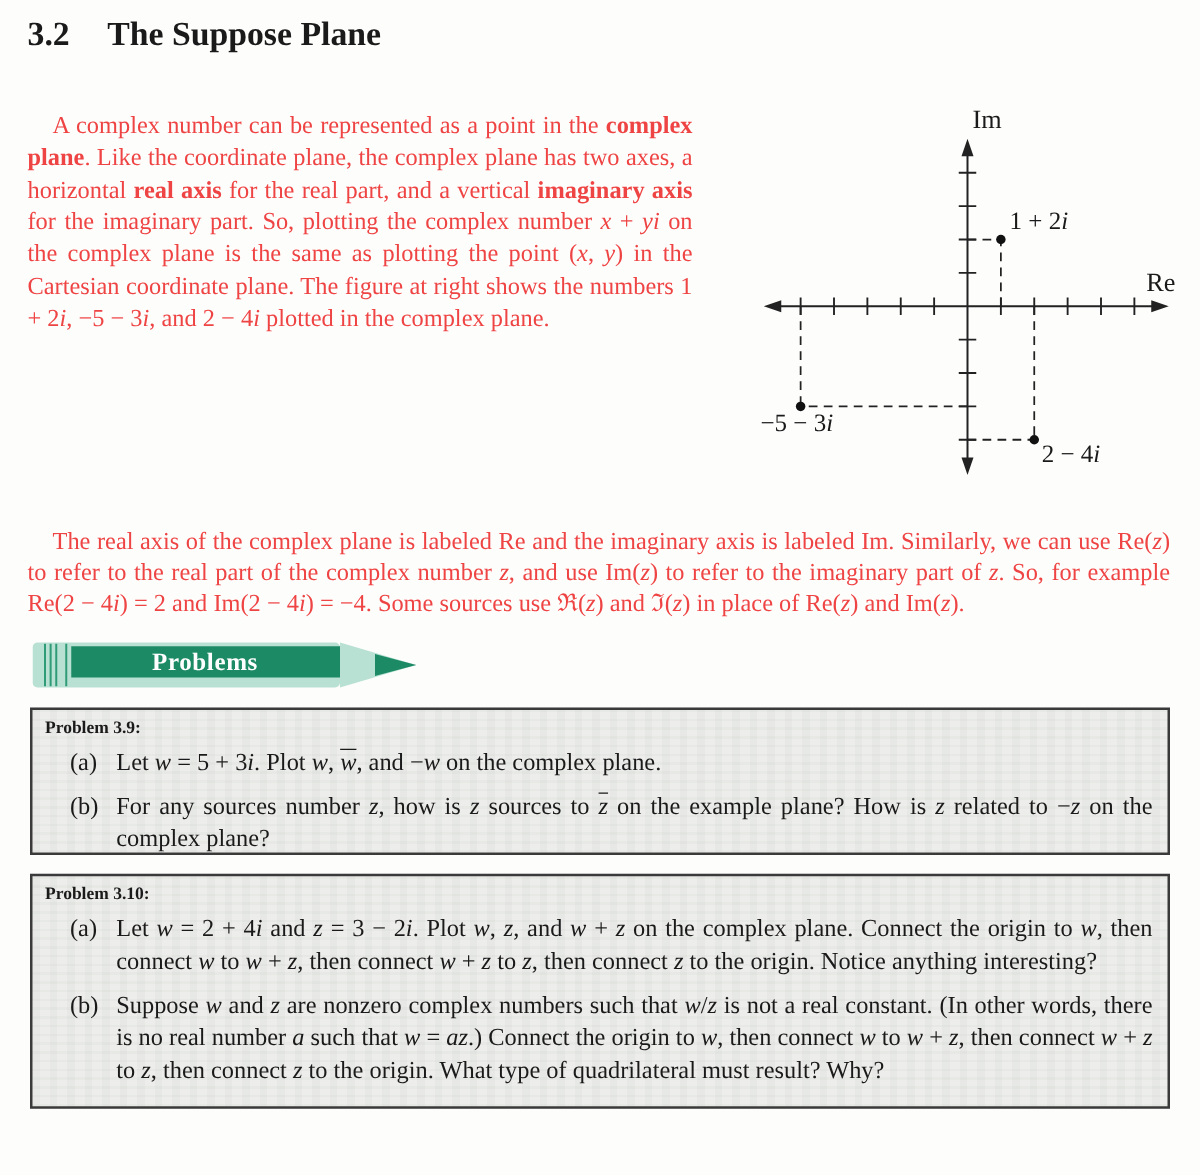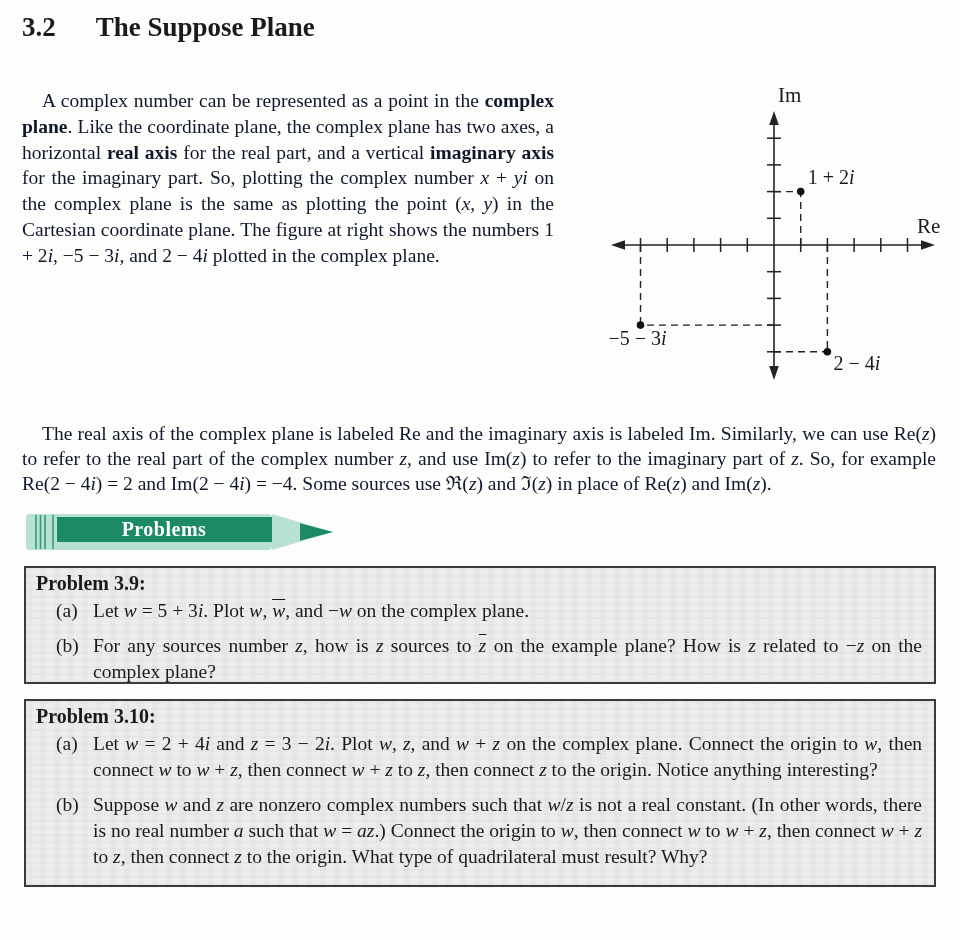--- a/index.html
+++ b/index.html
@@ -3,25 +3,25 @@
 <meta charset="utf-8">
 <style>
   html,body{margin:0;padding:0;background:#ffffff;}
   .page{
     position:relative;width:960px;height:940px;overflow:hidden;
     background:#fdfdfc;color:#1a1a1a;
     font-family:"Liberation Serif","DejaVu Serif",serif;
   }
   
   .heading{position:absolute;left:22px;top:12px;font-size:27px;font-weight:700;line-height:30px;}
-  .heading .num{margin-right:40px;}
+  .heading .num{margin-right:30px;}
   
   .para{
     position:absolute;left:22px;font-size:19.5px;line-height:25.8px;
-    text-align:justify;text-indent:20px;color:#0f172a;
+    text-align:justify;text-indent:20px;color:#ef4444;
   }
   .para1{top:88px;width:532px;}
   .para2{top:304px;width:532px;}
   .para3{top:421px;width:914px;line-height:25.2px;}
   .sb{font-weight:700;}
   .si{font-style:italic;}
   .siov{font-style:italic;text-decoration:overline;}
   
   .figure{position:absolute;left:565px;top:80px;width:380px;height:312px;}
   .figure svg text{font-family:"Liberation Serif","DejaVu Serif",serif;font-size:20px;fill:#1a1a1a;}
@@ -41,21 +41,21 @@
     position:absolute;left:24px;width:912px;box-sizing:border-box;
     border:2px solid #3a3a3a;
     background-color:#edeeeb;
     background-image:
       repeating-linear-gradient(0deg, rgba(140,150,140,0.06) 0px, rgba(140,150,140,0.06) 2px, transparent 2px, transparent 7px),
       repeating-linear-gradient(90deg, rgba(120,130,125,0.05) 0px, rgba(120,130,125,0.05) 6px, transparent 6px, transparent 14px);
     padding:3px 12px 5px 10px;overflow:hidden;
   }
   .pbox39{top:566px;height:118px;}
   .pbox310{top:699px;height:188px;}
-  .phead{font-size:20px;font-weight:700;line-height:24px;margin-bottom:3px;}
+  .phead{font-size:14px;font-weight:700;line-height:24px;margin-bottom:3px;}
   .pitem{display:flex;padding-left:20px;font-size:19.5px;line-height:26px;}
   .pitem + .pitem{margin-top:9px;}
   .pitem .plabel{flex:0 0 37px;}
   .pitem .ptext{flex:1;text-align:justify;}
 </style>
 </head>
 <body>
 
 <div class="page">
 

